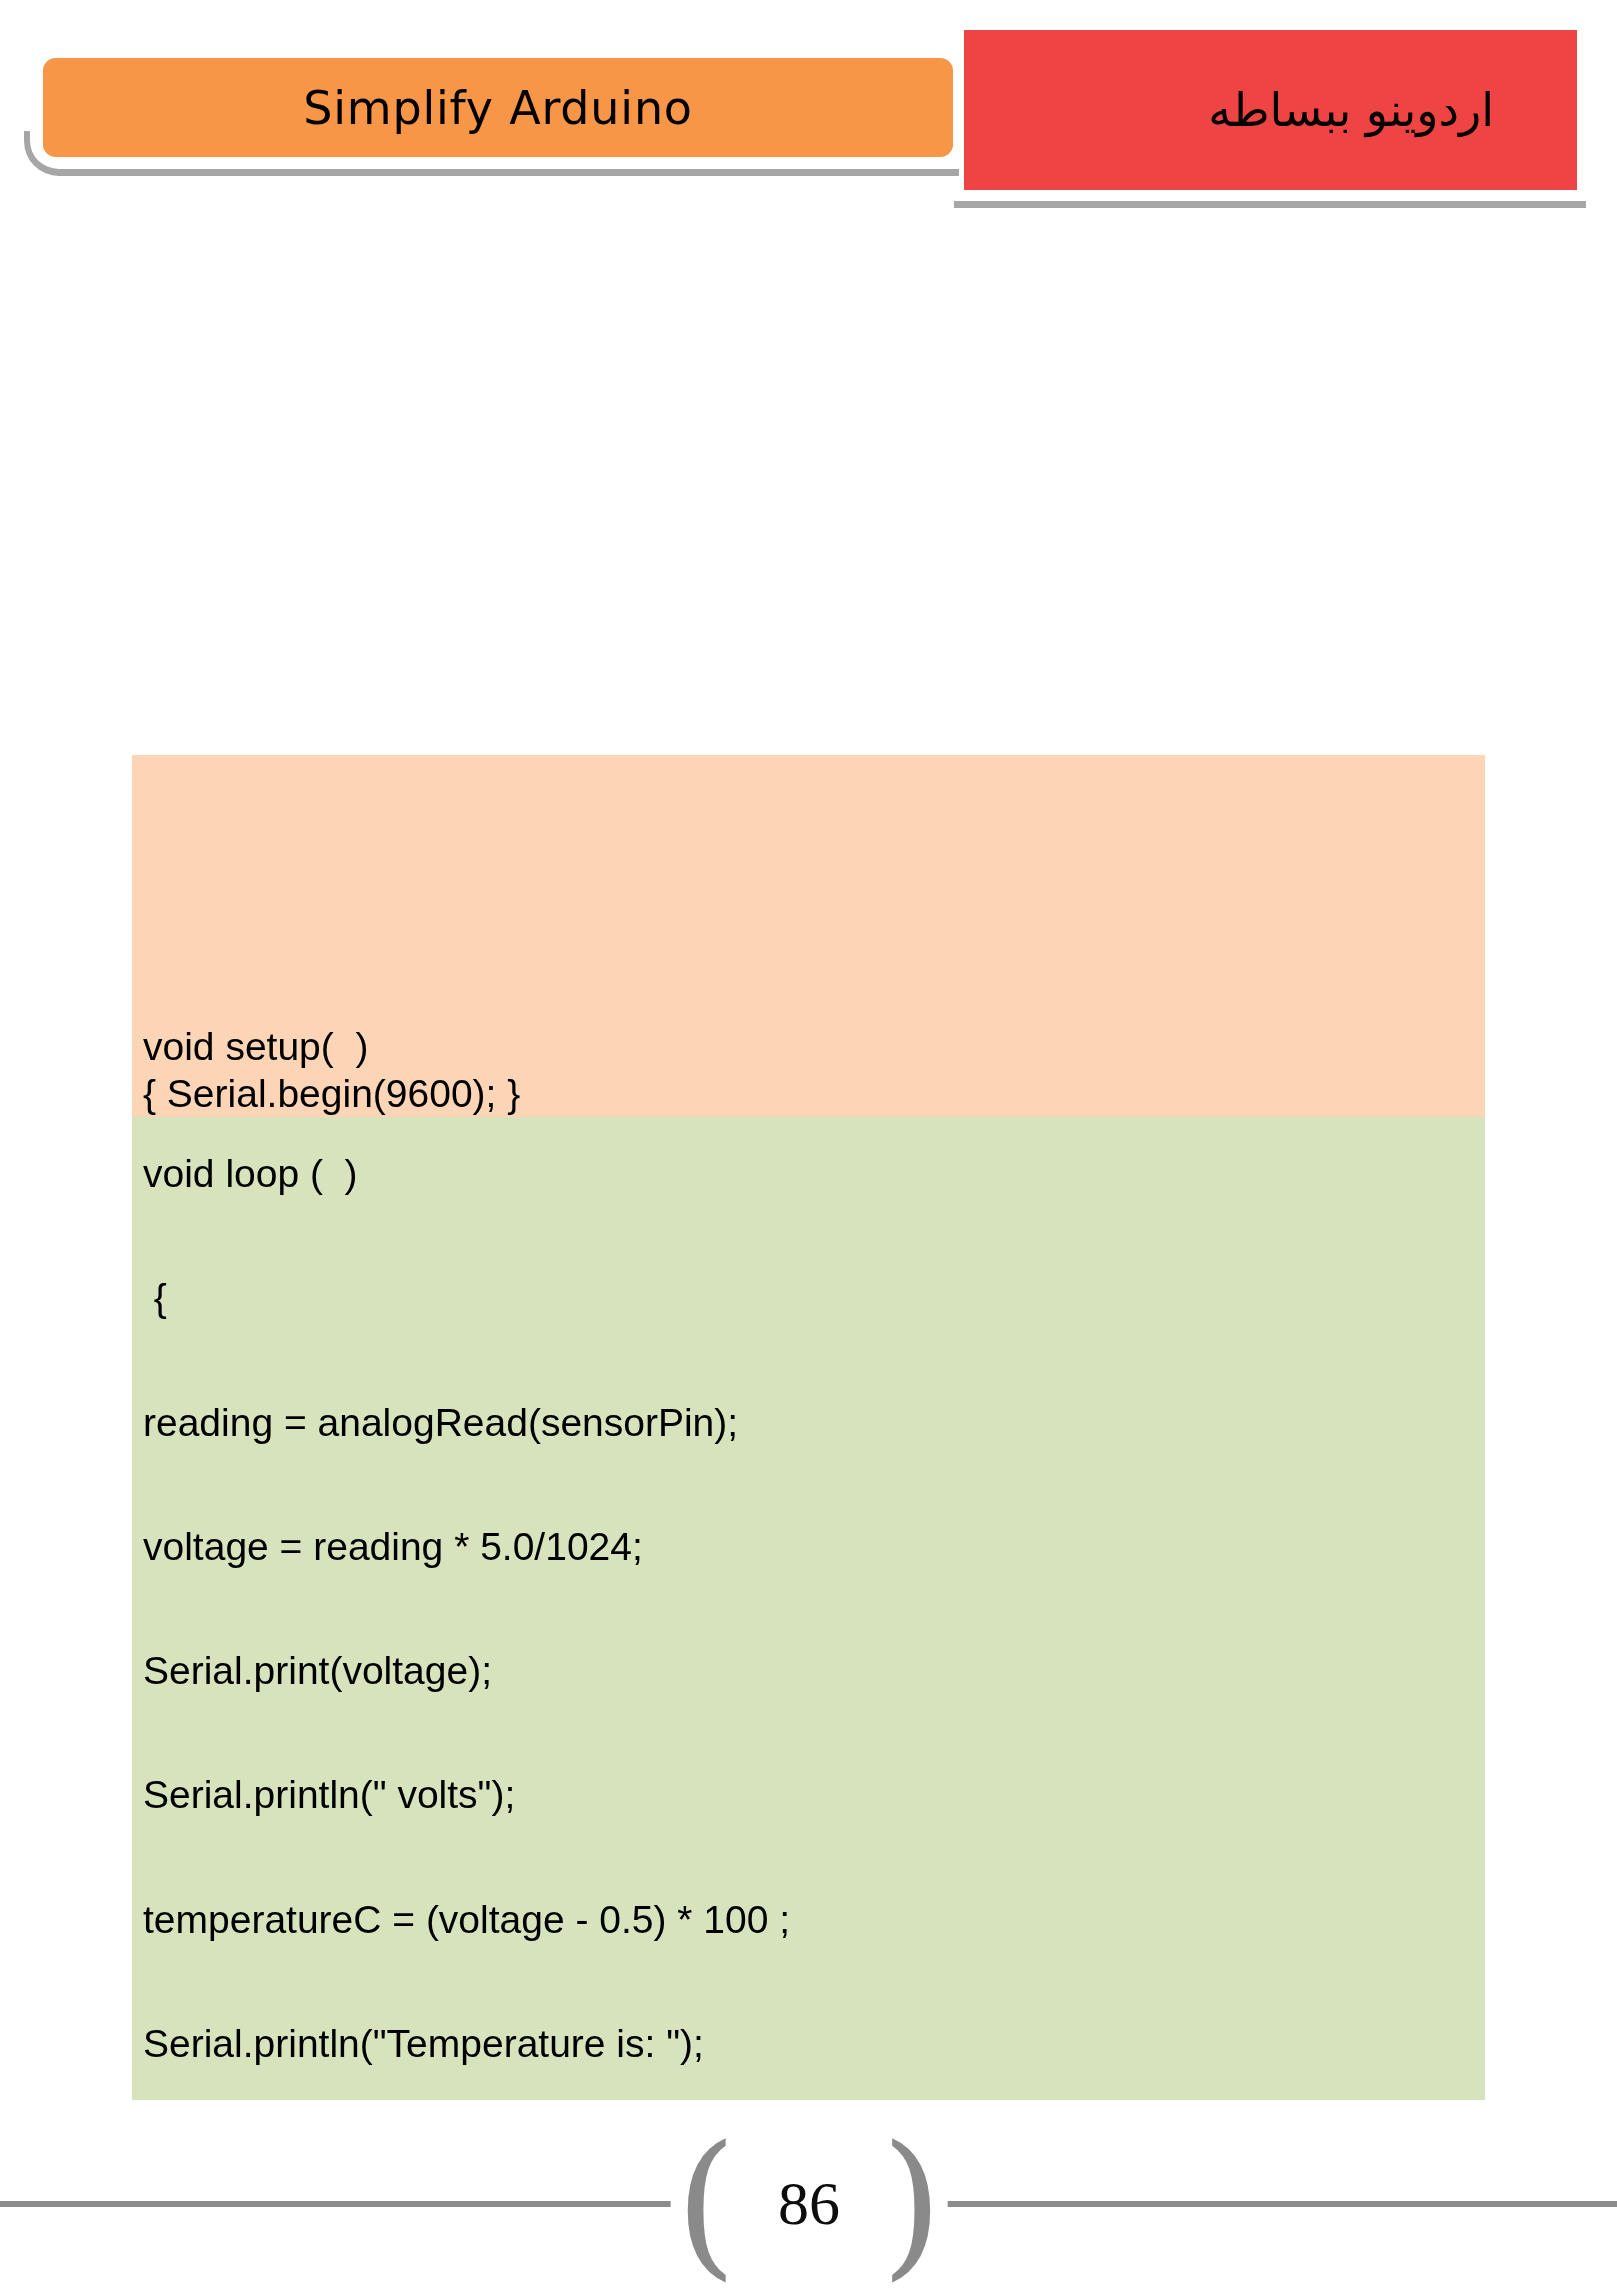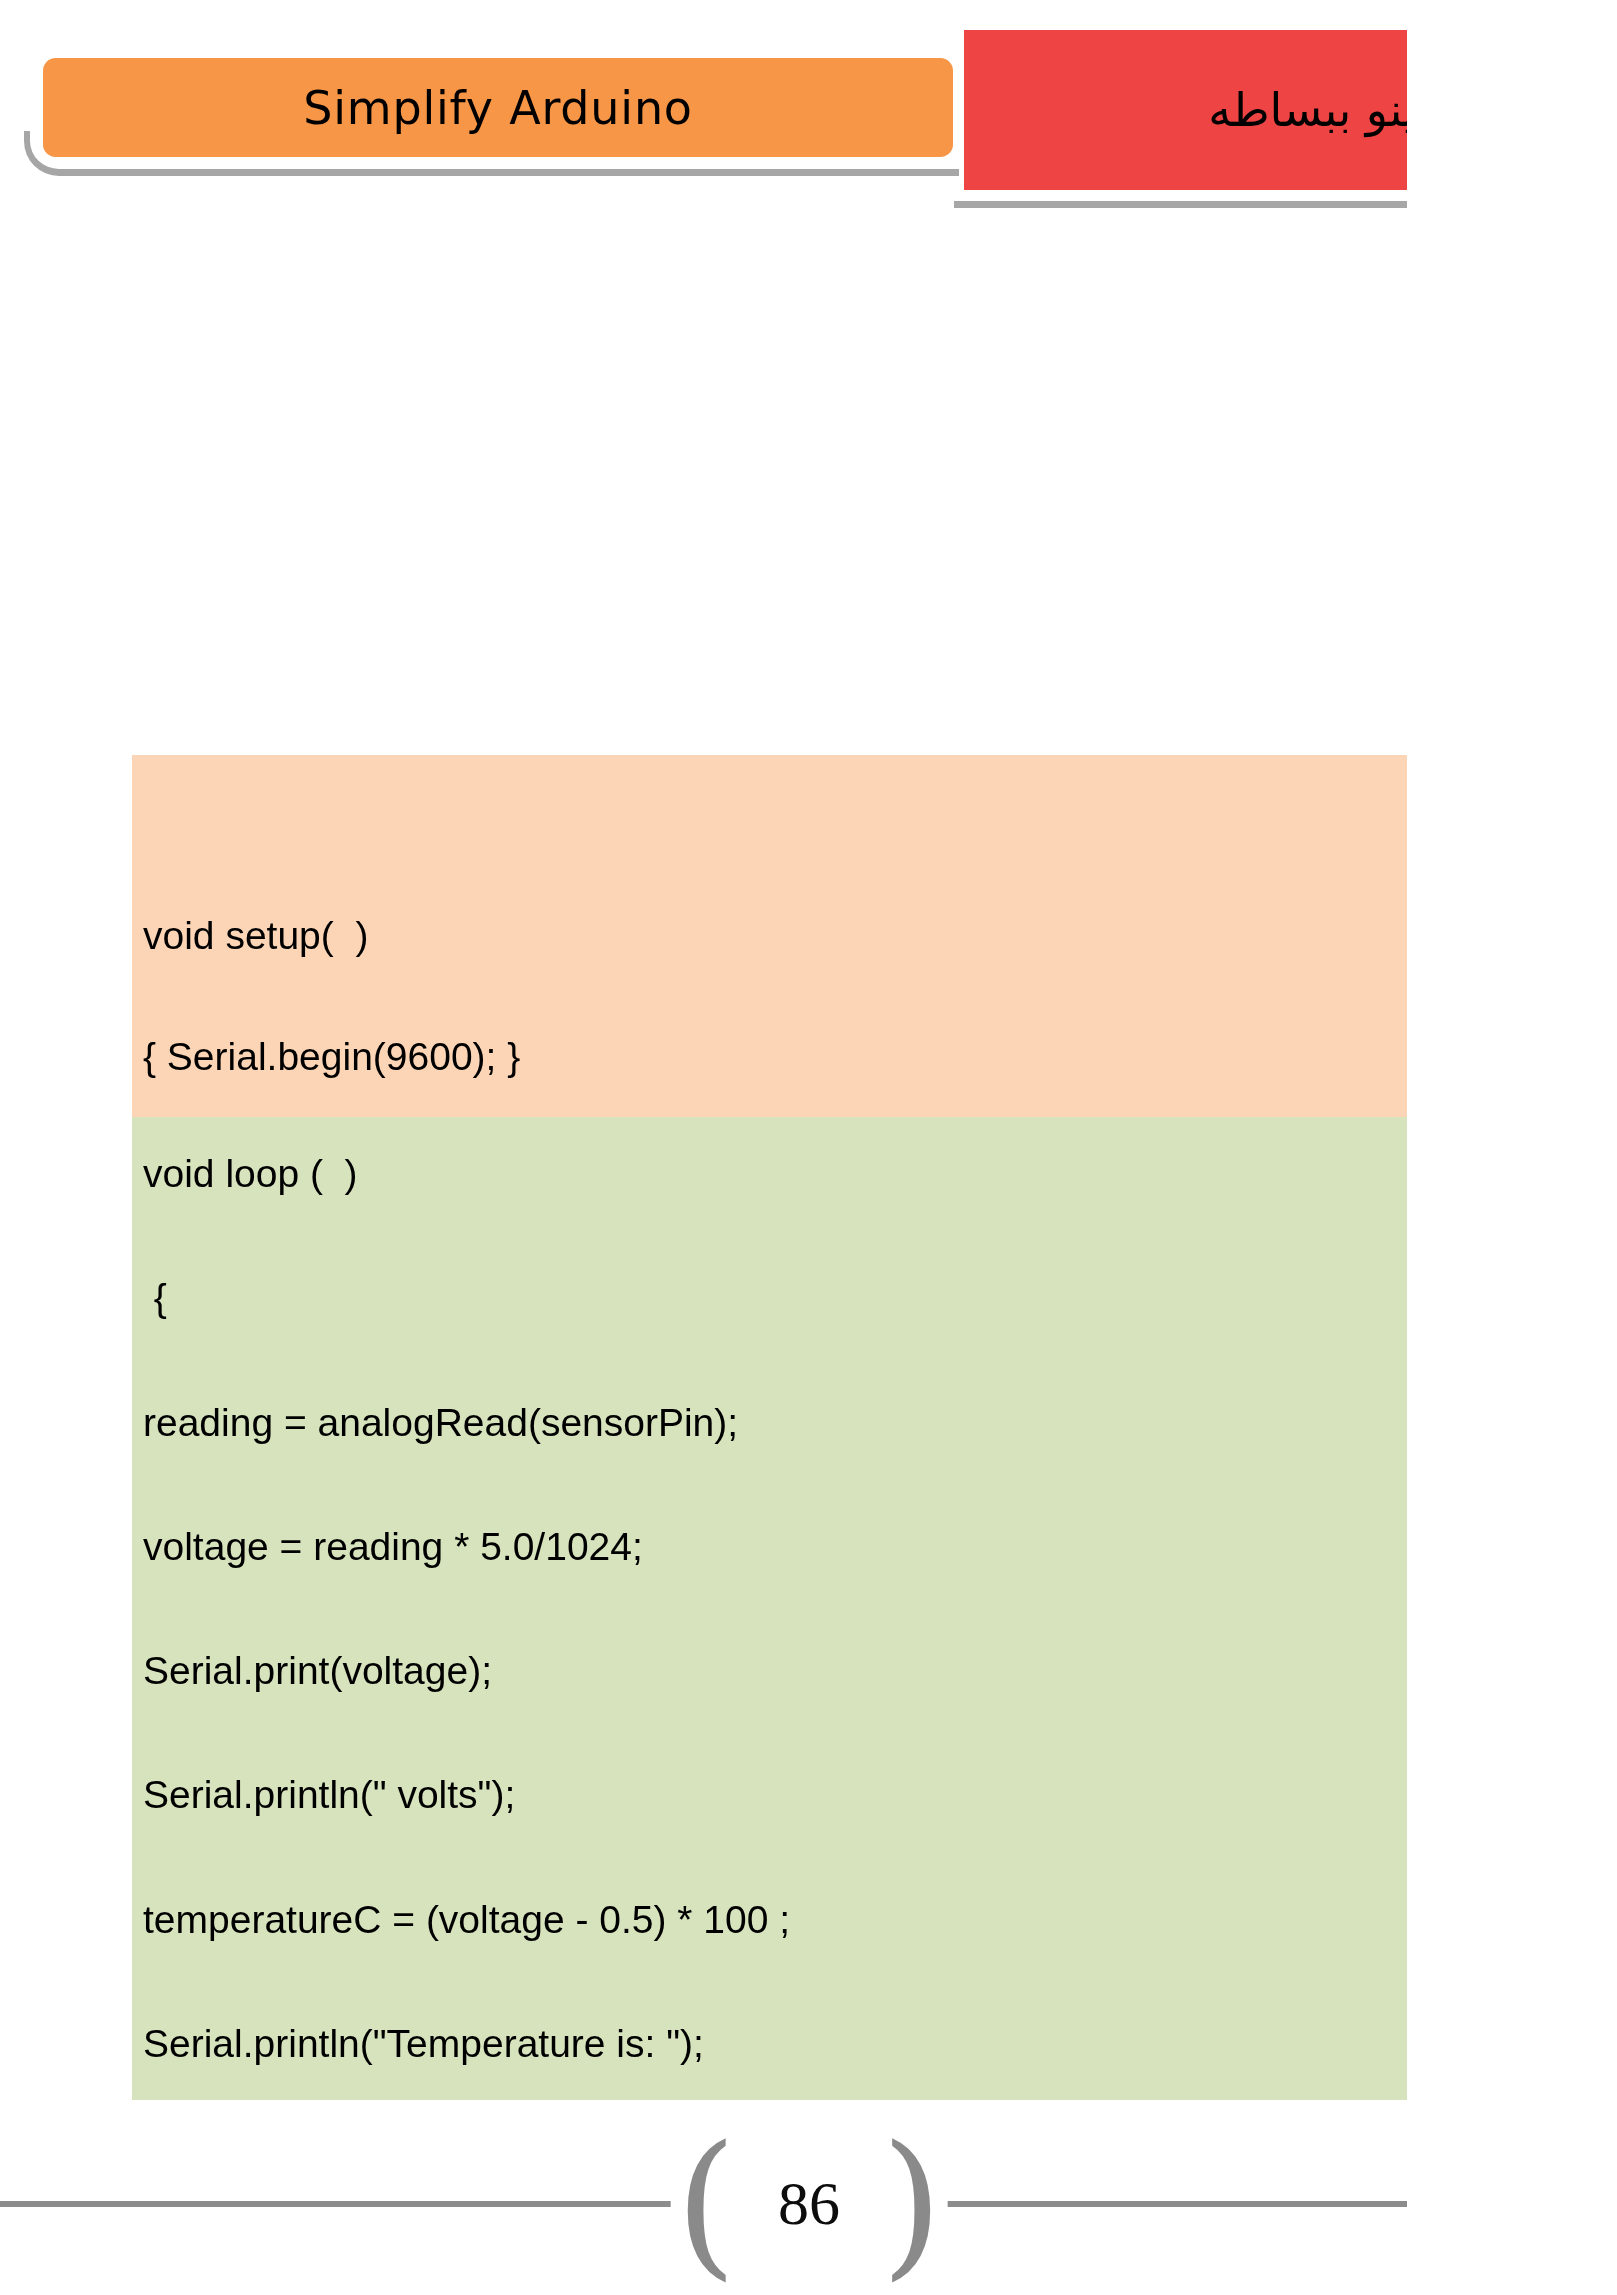--- a/index.html
+++ b/index.html
@@ -1,18 +1,18 @@
 <!DOCTYPE html>
 <html style="font-size:12.6px"><head>
 <meta charset="utf-8">
 <style>
   html, body { margin: 0; padding: 0; background: #ffffff; }
   .page {
     position: relative;
-    width: 1407px;
+    width: 1617px;
     height: 2295px;
     background: #ffffff;
     overflow: hidden;
     font-family: "Liberation Sans", sans-serif;
   }
 
   
   .banner-en {
     position: absolute;
     left: 43px; top: 58px;
@@ -117,21 +117,21 @@
     <span class="banner-en-title">Simplify Arduino</span>
   </div>
   <div class="banner-en-shadow"></div>
 
   <div class="banner-ar" style="background-color: #ef4444;">
     <span class="banner-ar-title" dir="rtl">اردوينو  ببساطه</span>
   </div>
   <div class="banner-ar-underline"></div>
 
 
-  <div class="code-section sec-setup" style="background-color: rgb(251, 213, 181);">
+  <div class="code-section sec-setup" style="background-color: rgb(251, 213, 181); justify-content: flex-end;">
     <div class="code-line"></div>
     <div class="code-line">void setup(  )</div>
     <div class="code-line">{ Serial.begin(9600); }</div>
   </div>
 
   <div class="code-section sec-loop" style="background-color: rgb(214, 227, 188); gap: 11px;">
     <div class="code-line">void loop (  )</div>
     <div class="code-line"> {</div>
     <div class="code-line">reading = analogRead(sensorPin);</div>
     <div class="code-line">voltage = reading * 5.0/1024;</div>

